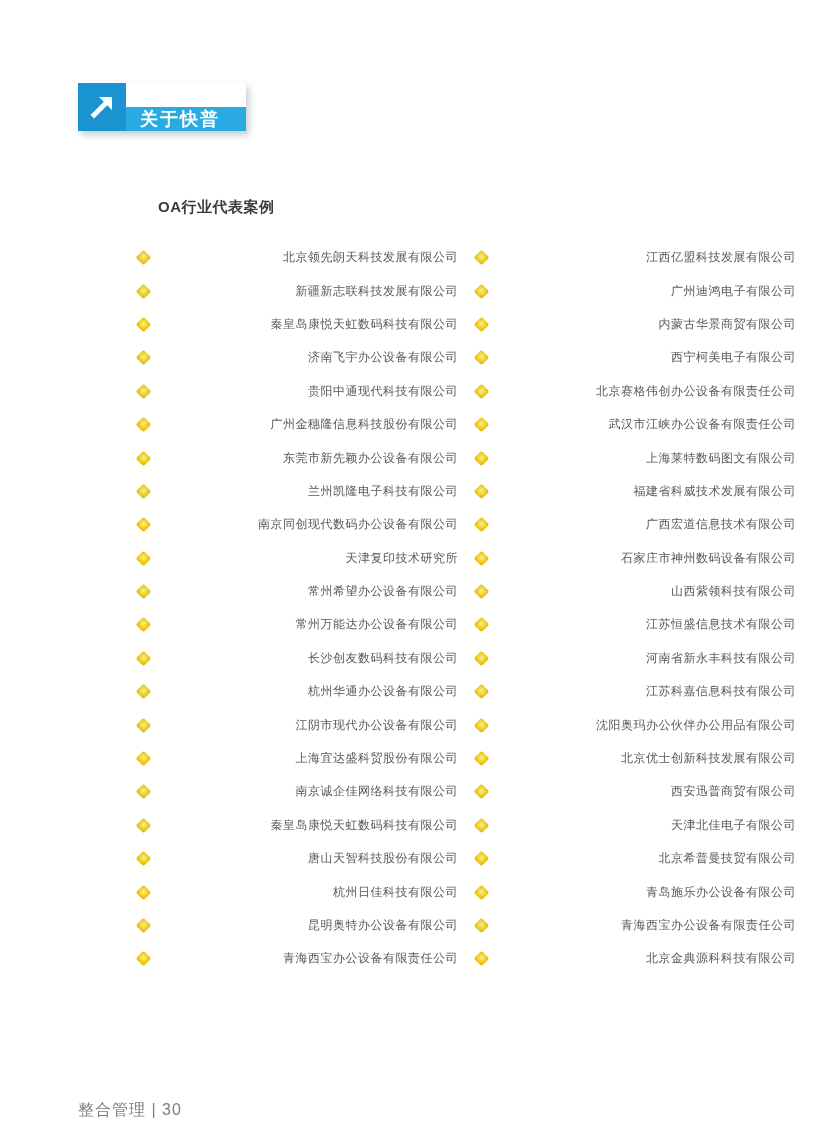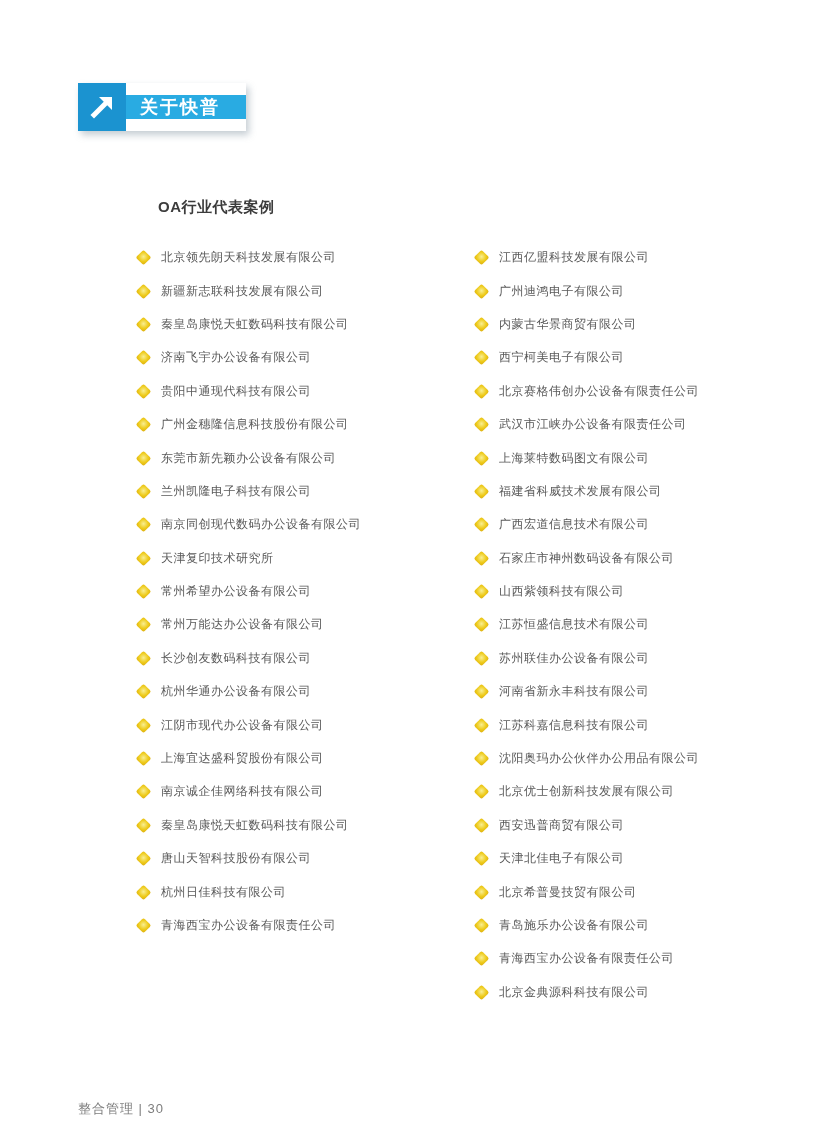--- a/index.html
+++ b/index.html
@@ -9,21 +9,21 @@
     font-family: "Liberation Sans", "DejaVu Sans", sans-serif;
     position: relative;
     overflow: hidden;
   }
   .page { position: absolute; inset: 0; background: #ffffff; }
 
   
   .badge {
     position: absolute; left: 78px; top: 83px;
     height: 48px; width: 168px;
-    display: flex; align-items: center;
+    display: flex; align-items: flex-end;
     box-shadow: 3px 4px 7px rgba(110, 130, 145, 0.40);
   }
   .badge .arrow-box {
     width: 48px; height: 48px;
     background: #1b93d0;
     display: flex; align-items: center; justify-content: center;
     flex: 0 0 48px;
   }
   .badge .label-box {
     flex: 1;
@@ -47,41 +47,41 @@
 
   
   .list {
     position: absolute; top: 241px;
     display: flex; flex-direction: column;
   }
   .list.left  { left: 138px; width: 320px; }
   .list.right { left: 476px; width: 320px; }
   .row {
     height: 33.4px;
-    display: flex; align-items: center;
+    display: flex; align-items: center; justify-content: space-between;
   }
   .bullet {
     width: 11px; height: 11px;
     flex: 0 0 11px;
     margin-right: 12px;
     transform: rotate(45deg);
     border-radius: 2px;
     background: radial-gradient(circle at 45% 45%, #f9ef93 0%, #eecb1c 55%, #d9a90c 100%);
   }
   .row .name {
     font-size: 12px;
     color: #595959;
     letter-spacing: 0.5px;
     white-space: nowrap;
   }
 
   
   .footer {
     position: absolute; left: 78px; top: 1100px;
-    font-size: 13px;
+    font-size: 16px;
     color: #7d7d7d;
     letter-spacing: 1px;
   }
 </style>
 </head>
 <body>
 
 <div class="page">
 
   <div class="badge">
@@ -193,20 +193,24 @@
     <div class="row">
       <span class="bullet"></span>
       <span class="name">唐山天智科技股份有限公司</span>
     </div>
 
     <div class="row">
       <span class="bullet"></span>
       <span class="name">杭州日佳科技有限公司</span>
     </div>
 
+    <div class="row">
+      <span class="bullet"></span>
+      <span class="name">昆明奥特办公设备有限公司</span>
+    </div>
 
     <div class="row">
       <span class="bullet"></span>
       <span class="name">青海西宝办公设备有限责任公司</span>
     </div>
   </div>
   <div class="list right">
     <div class="row">
       <span class="bullet"></span>
       <span class="name">江西亿盟科技发展有限公司</span>
@@ -260,24 +264,20 @@
     <div class="row">
       <span class="bullet"></span>
       <span class="name">山西紫领科技有限公司</span>
     </div>
 
     <div class="row">
       <span class="bullet"></span>
       <span class="name">江苏恒盛信息技术有限公司</span>
     </div>
 
-    <div class="row">
-      <span class="bullet"></span>
-      <span class="name">苏州联佳办公设备有限公司</span>
-    </div>
 
     <div class="row">
       <span class="bullet"></span>
       <span class="name">河南省新永丰科技有限公司</span>
     </div>
 
     <div class="row">
       <span class="bullet"></span>
       <span class="name">江苏科嘉信息科技有限公司</span>
     </div>

